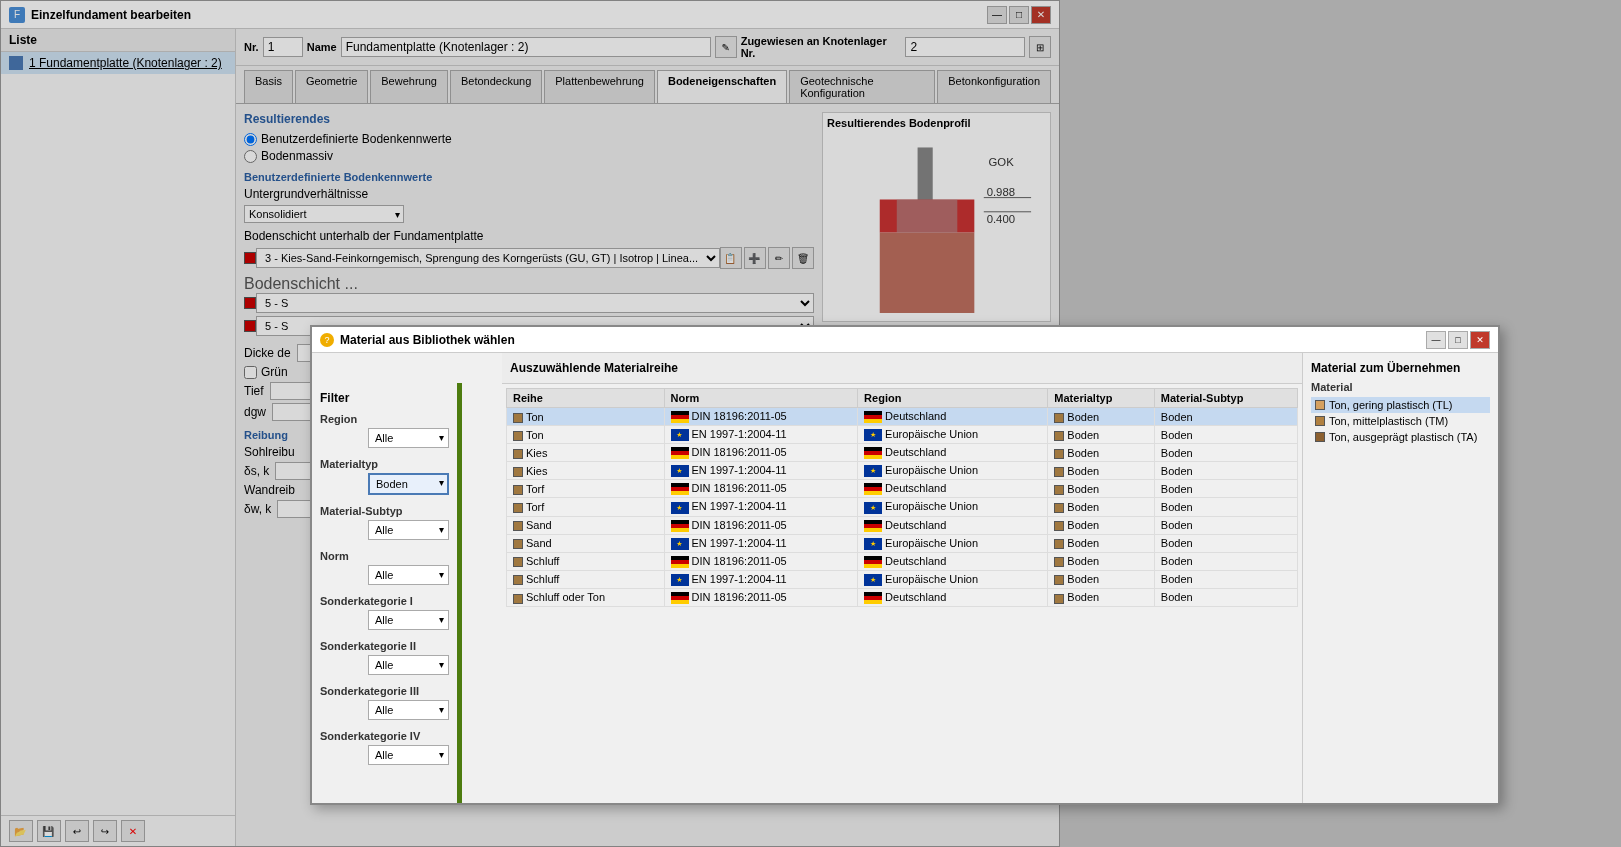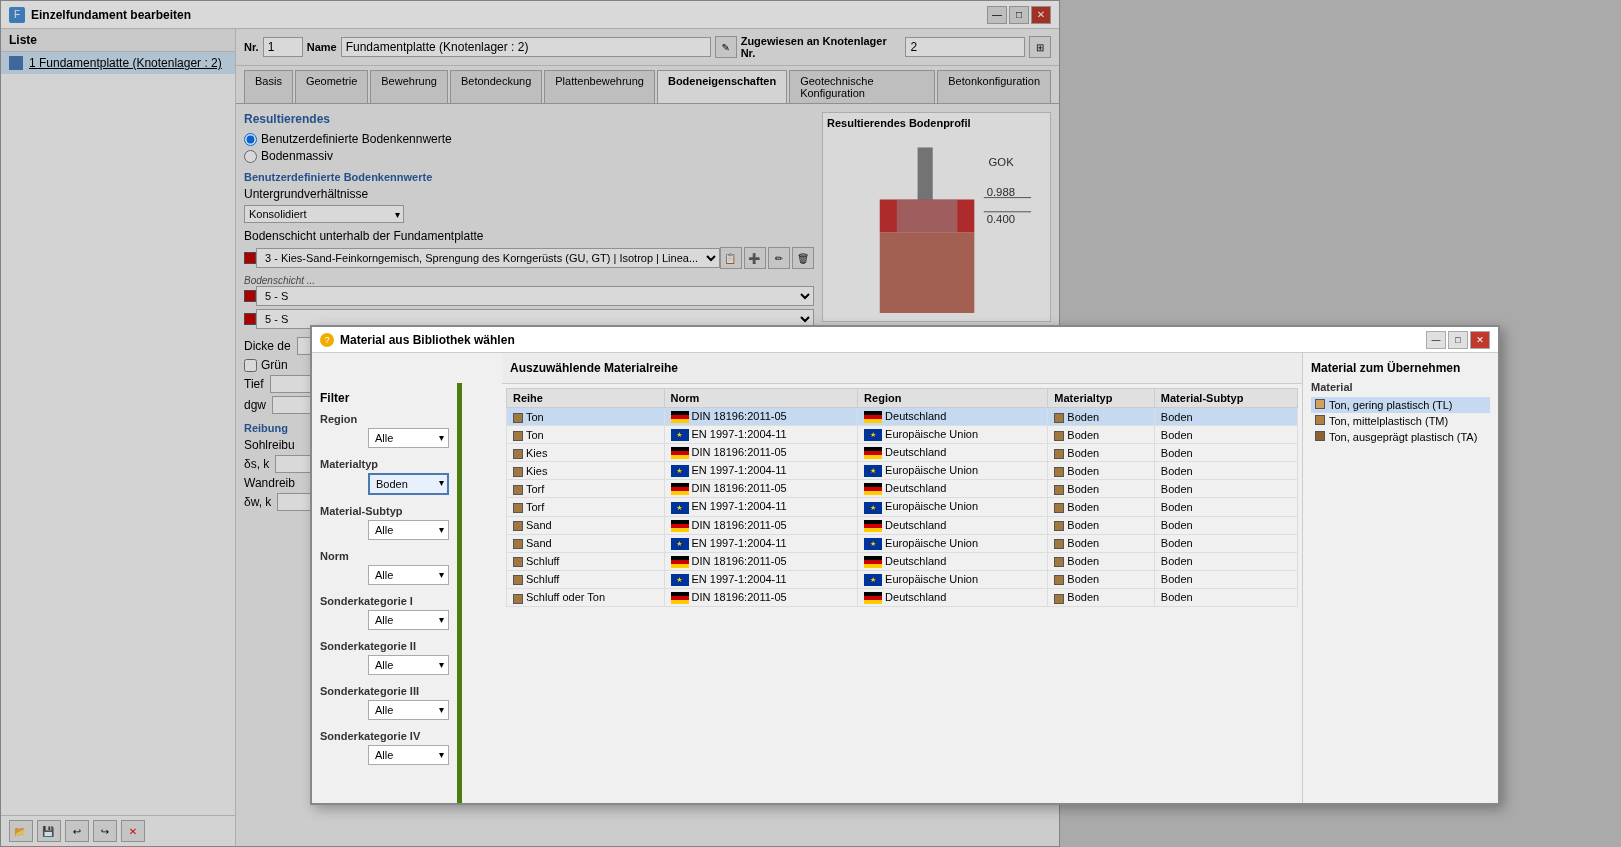--- a/index.html
+++ b/index.html
@@ -220,21 +220,21 @@
     .material-table tr { cursor: pointer; }
     .material-table tr.selected { background: #c5d9f0; }
     .flag-de { display: inline-block; width: 18px; height: 12px; background: linear-gradient(to bottom, #000 33%, #c00 33% 66%, #fc0 66%); margin-right: 3px; vertical-align: middle; }
     .flag-eu { display: inline-block; width: 18px; height: 12px; background: #003399; margin-right: 3px; vertical-align: middle; position: relative; font-size: 7px; color: #fc0; text-align: center; line-height: 12px; }
     .mat-color-box { display: inline-block; width: 10px; height: 10px; border: 1px solid #555; margin-right: 3px; vertical-align: middle; }
 
     
     .take-panel { width: 195px; padding: 8px; display: flex; flex-direction: column; }
     .take-title { font-weight: bold; font-size: 12px; margin-bottom: 6px; }
     .take-subtitle { font-size: 11px; font-weight: 600; margin-bottom: 4px; color: #333; }
-    .take-item { display: flex; padding: 2px 4px; font-size: 11px; cursor: pointer; }
+    .take-item { display: flex; align-items: center; padding: 2px 4px; font-size: 11px; cursor: pointer; }
     .take-item.selected { background: #c5d9f0; }
     .take-mat-color { display: inline-block; width: 10px; height: 10px; border: 1px solid #555; margin-right: 4px; }
   </style>
 </head>
 <body>
 
 <div class="main-window">
 
   <div class="title-bar">
     <div class="title-bar-icon">F</div>
@@ -332,21 +332,21 @@
               <option>3 - Kies-Sand-Feinkorngemisch, Sprengung des Korngerüsts (GU, GT) | Isotrop | Linea...</option>
             </select>
             <div class="icon-btn-row">
               <button class="icon-btn">📋</button>
               <button class="icon-btn">➕</button>
               <button class="icon-btn">✏</button>
               <button class="icon-btn">🗑</button>
             </div>
           </div>
 
-          <div style="margin-top:6px; font-size:10px; color:#555; font-style:italic">Bodenschicht ...</div>
+          <div style="margin-top:6px; font-size:16px; color:#555; ">Bodenschicht ...</div>
           <div class="layer-row">
             <span class="layer-color" style="background:#cc0000"></span>
             <select class="layer-select">
               <option>5 - S</option>
             </select>
           </div>
           <div class="layer-row">
             <span class="layer-color" style="background:#cc0000"></span>
             <select class="layer-select">
               <option>5 - S</option>

